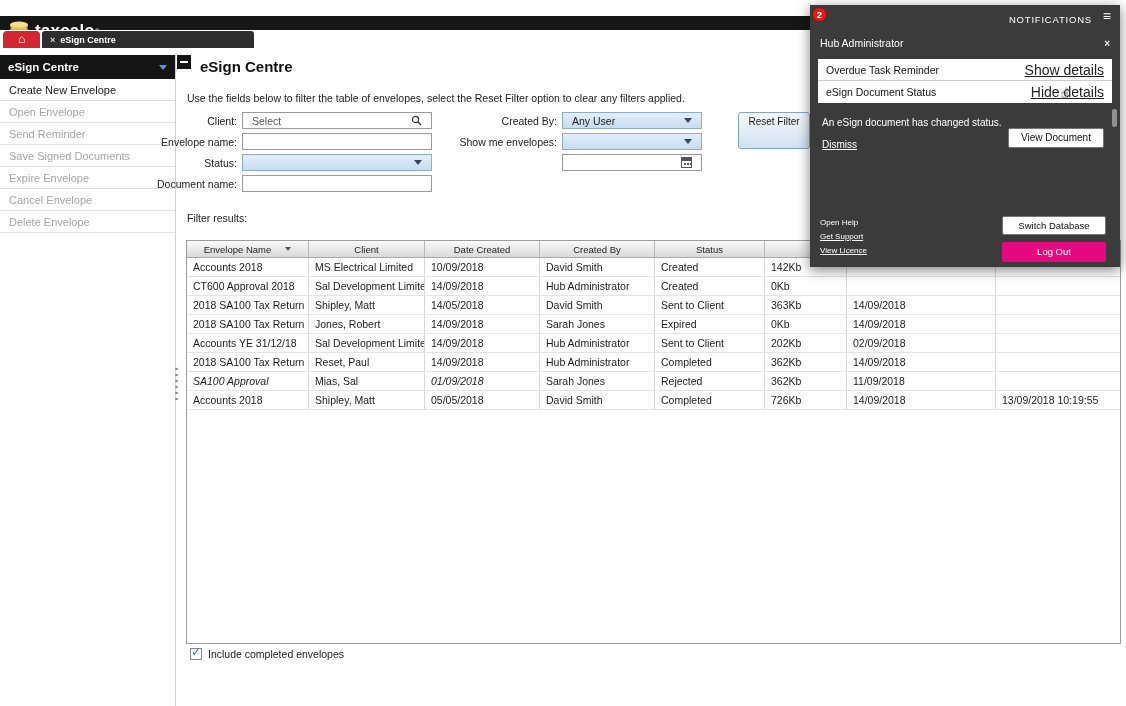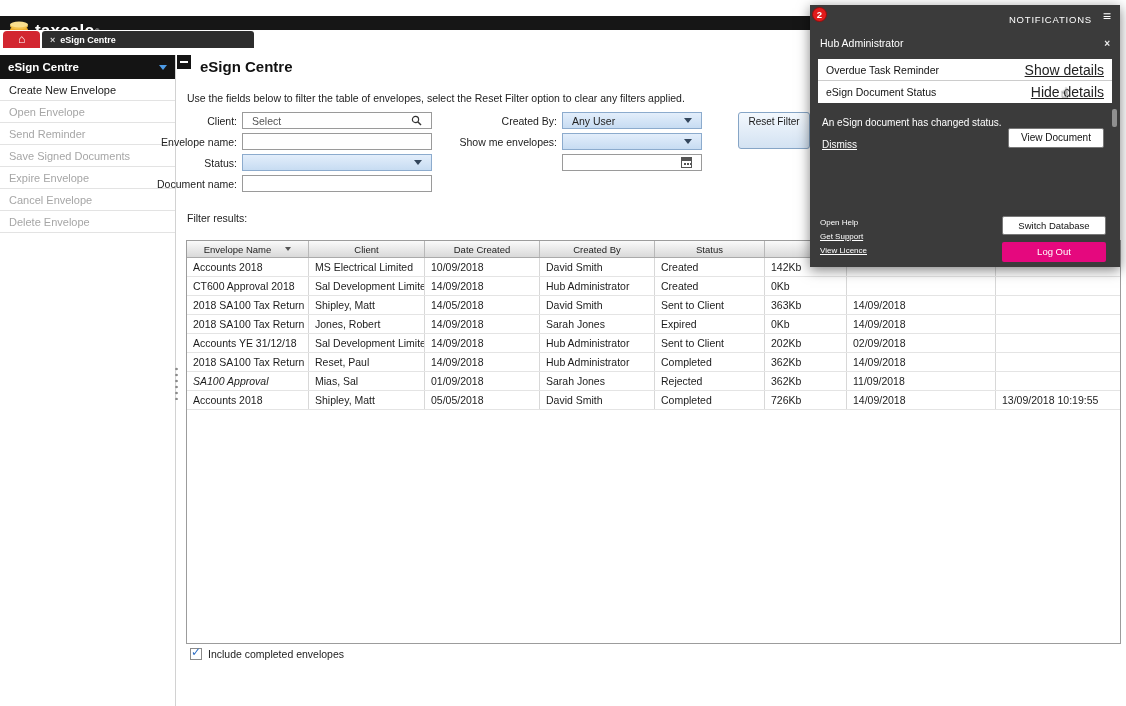--- a/index.html
+++ b/index.html
@@ -288,21 +288,21 @@
         <div class="td" style="flex: 0 0 115px;">14/09/2018</div>
         <div class="td" style="flex: 0 0 115px;">Hub Administrator</div>
         <div class="td" style="flex: 0 0 110px;">Completed</div>
         <div class="td" style="flex: 0 0 82px;">362Kb</div>
         <div class="td" style="flex: 0 0 149px;">14/09/2018</div>
         <div class="td" style="flex: 1 1 0%;"></div>
       </div>
       <div class="trow">
         <div class="td" style="flex: 0 0 122px; font-style: italic;">SA100 Approval</div>
         <div class="td" style="flex: 0 0 116px;">Mias, Sal</div>
-        <div class="td" style="flex: 0 0 115px;">01/09/2018</div>
+        <div class="td" style="flex: 0 0 115px; font-style: italic;">01/09/2018</div>
         <div class="td" style="flex: 0 0 115px;">Sarah Jones</div>
         <div class="td" style="flex: 0 0 110px;">Rejected</div>
         <div class="td" style="flex: 0 0 82px;">362Kb</div>
         <div class="td" style="flex: 0 0 149px;">11/09/2018</div>
         <div class="td" style="flex: 1 1 0%;"></div>
       </div>
       <div class="trow">
         <div class="td" style="flex: 0 0 122px;">Accounts 2018</div>
         <div class="td" style="flex: 0 0 116px;">Shipley, Matt</div>
         <div class="td" style="flex: 0 0 115px;">05/05/2018</div>

